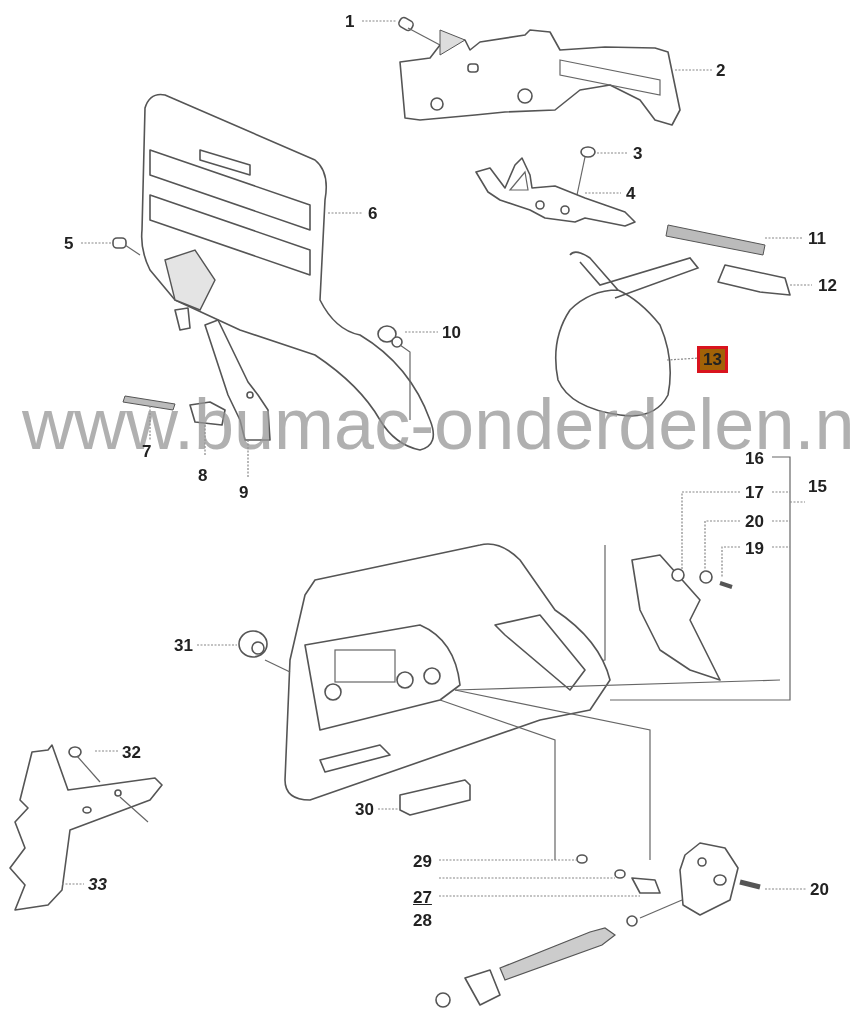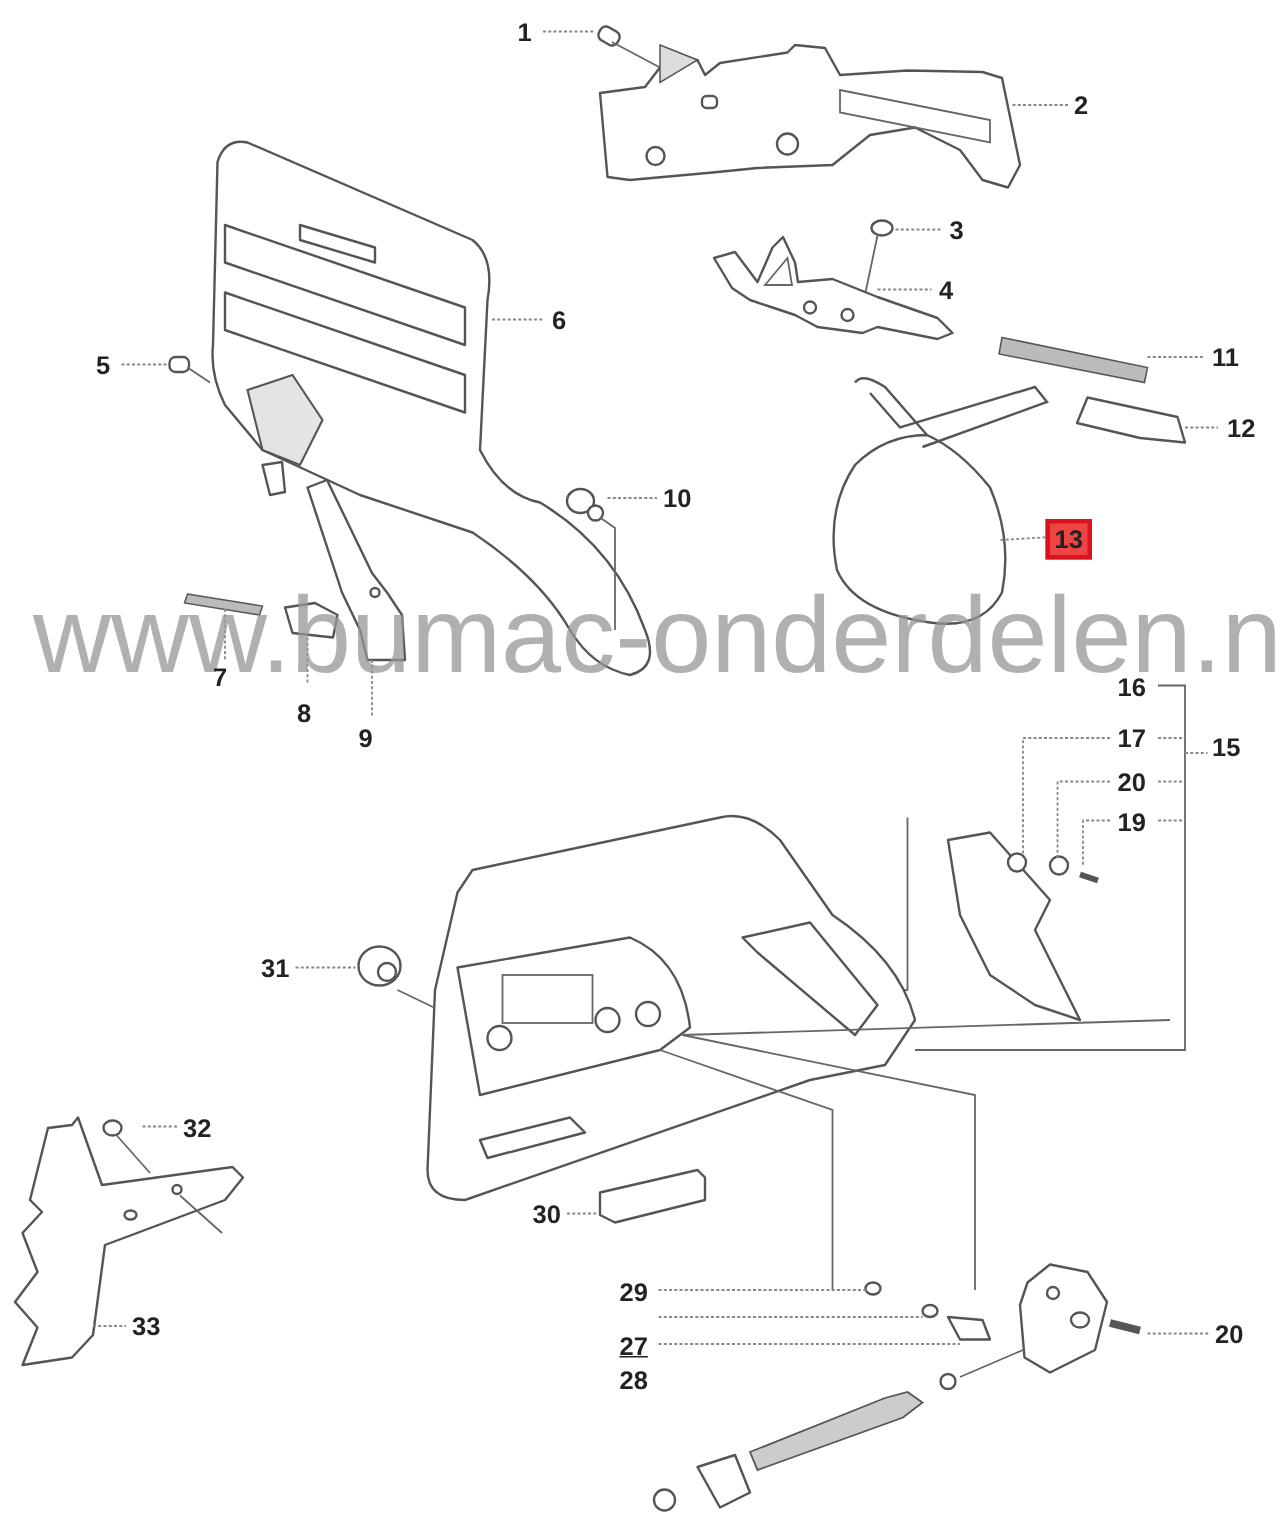--- a/index.html
+++ b/index.html
@@ -21,21 +21,21 @@
     position: absolute;
     font-weight: bold;
     font-size: 17px;
     color: #222;
     line-height: 1;
     white-space: nowrap;
   }
   .callout.highlight {
     border: 3px solid #d9141e;
     padding: 2px 3px;
-    background: #ef4444;
+    background: #a16207;
   }
   .watermark {
     position: absolute;
     left: 22px;
     top: 388px;
     font-size: 72px;
     color: rgba(150,150,150,0.75);
     letter-spacing: 0px;
     white-space: nowrap;
     font-family: "Liberation Sans", sans-serif;
@@ -222,26 +222,26 @@
   <span class="callout" style="left:626px; top:185px;">4</span>
   <span class="callout" style="left:64px; top:235px;">5</span>
   <span class="callout" style="left:368px; top:205px;">6</span>
   <span class="callout" style="left:142px; top:443px;">7</span>
   <span class="callout" style="left:198px; top:467px;">8</span>
   <span class="callout" style="left:239px; top:484px;">9</span>
   <span class="callout" style="left:442px; top:324px;">10</span>
   <span class="callout" style="left:808px; top:230px;">11</span>
   <span class="callout" style="left:818px; top:277px;">12</span>
   <span class="callout highlight" style="left:697px; top:346px;">13</span>
-  <span class="callout" style="left:808px; top:490px;">15</span>
+  <span class="callout" style="left:808px; top:478px;">15</span>
   <span class="callout" style="left:745px; top:450px;">16</span>
   <span class="callout" style="left:745px; top:484px;text-align:right;">17</span>
   <span class="callout" style="left:745px; top:513px;">20</span>
   <span class="callout" style="left:745px; top:540px;">19</span>
   <span class="callout" style="left:810px; top:881px;">20</span>
   <span class="callout" style="left:413px; top:889px;text-decoration:underline;">27</span>
   <span class="callout" style="left:413px; top:871px;margin-top:41px;">28</span>
   <span class="callout" style="left:413px; top:853px;">29</span>
   <span class="callout" style="left:355px; top:801px;">30</span>
   <span class="callout" style="left:174px; top:637px;">31</span>
   <span class="callout" style="left:122px; top:744px;">32</span>
-  <span class="callout" style="left:88px; top:876px;">33</span>
+  <span class="callout" style="left:88px; top:876px;font-style:italic;">33</span>
 </div>
 
 </body></html>

